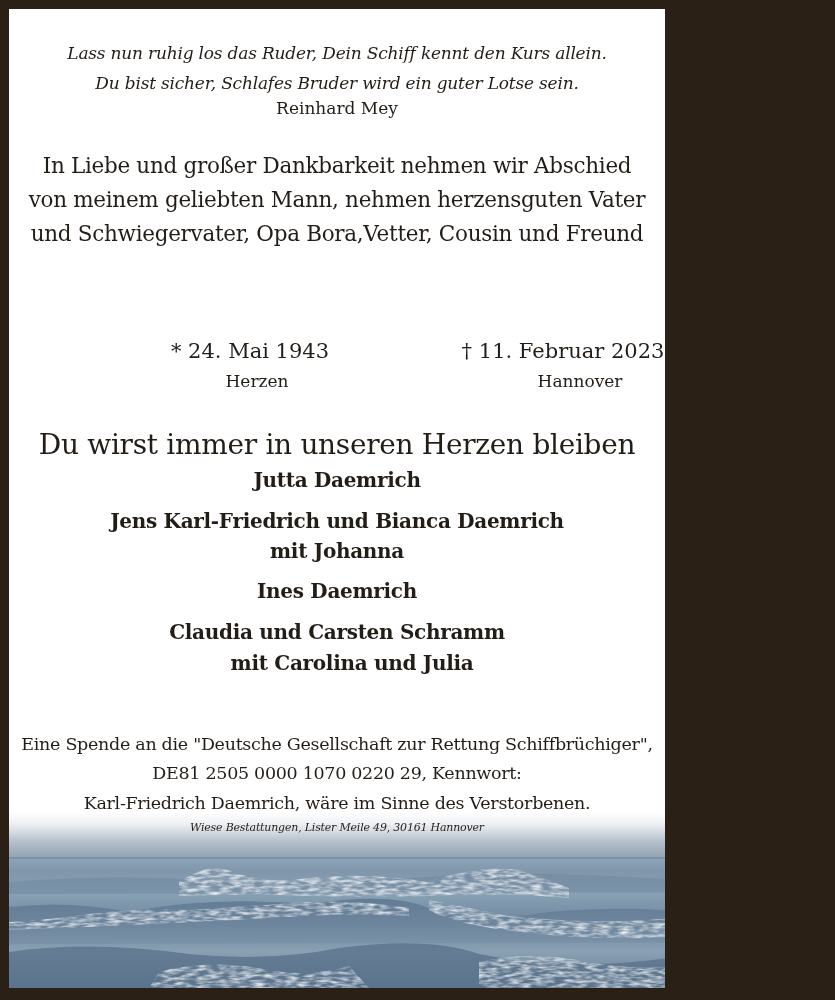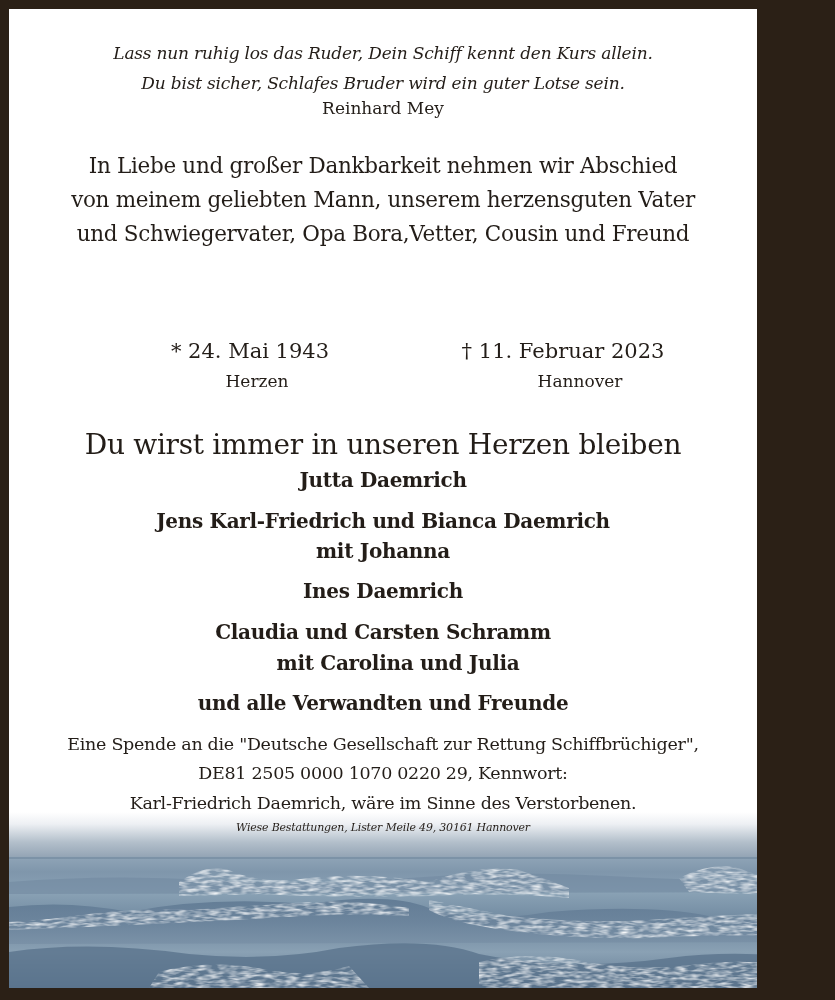--- a/index.html
+++ b/index.html
@@ -7,21 +7,21 @@
       width: 835px; height: 1000px;
       background: #2b2016;
       position: relative;
       overflow: hidden;
       font-family: "DejaVu Serif", "Liberation Serif", serif;
       color: #231d18;
     }
     .frame {
       position: absolute;
       left: 9px; top: 9px;
-      width: 748px; height: 979px;
+      width: 656px; height: 979px;
       background: #ffffff;
       overflow: hidden;
     }
     .line {
       position: absolute;
       left: 0; width: 100%;
       text-align: center;
       white-space: nowrap;
     }
     .quote { font-style: italic; font-size: 17px; letter-spacing: -0.2px; }
@@ -93,38 +93,37 @@
     </svg>
   </div>
 
   <div class="text-layer">
 
     <div class="line quote" style="top:34px;">Lass nun ruhig los das Ruder, Dein Schiff kennt den Kurs allein.</div>
     <div class="line quote" style="top:64px;">Du bist sicher, Schlafes Bruder wird ein guter Lotse sein.</div>
     <div class="line author" style="top:89px;">Reinhard Mey</div>
 
     <div class="line intro" style="top:144px;">In Liebe und großer Dankbarkeit nehmen wir Abschied</div>
-    <div class="line intro" style="top:178px;">von meinem geliebten Mann, unserem herzensguten Vater</div>
+    <div class="line intro" style="top:178px;">von meinem geliebten Mann, nehmen herzensguten Vater</div>
     <div class="line intro" style="top:212px;">und Schwiegervater, Opa Bora,Vetter, Cousin und Freund</div>
 
 
     <div class="date" style="left:241px; top:330px;">* 24. Mai 1943</div>
     <div class="place" style="left:248px; top:362px;">Herzen</div>
     <div class="date" style="left:554px; top:330px;">† 11. Februar 2023</div>
     <div class="place" style="left:571px; top:362px;">Hannover</div>
 
     <div class="line farewell" style="top:419px;">Du wirst immer in unseren Herzen bleiben</div>
 
     <div class="line mourner" style="top:459px;">Jutta Daemrich</div>
     <div class="line mourner" style="top:500px;">Jens Karl-Friedrich und Bianca Daemrich</div>
     <div class="line mourner" style="top:530px;">mit Johanna</div>
     <div class="line mourner" style="top:570px;">Ines Daemrich</div>
     <div class="line mourner" style="top:611px;">Claudia und Carsten Schramm</div>
     <div class="line mourner" style="top:642px;margin-left:15px;">mit Carolina und Julia</div>
-    <div class="line mourner" style="top:682px;">und alle Verwandten und Freunde</div>
 
     <div class="line donation" style="top:725px;">Eine Spende an die "Deutsche Gesellschaft zur Rettung Schiffbrüchiger",</div>
     <div class="line donation" style="top:754px;">DE81 2505 0000 1070 0220 29, Kennwort:</div>
     <div class="line donation" style="top:784px;">Karl-Friedrich Daemrich, wäre im Sinne des Verstorbenen.</div>
 
     <div class="line funeral" style="top:812px;">Wiese Bestattungen, Lister Meile 49, 30161 Hannover</div>
   </div>
 </div>
 
 </body></html>

